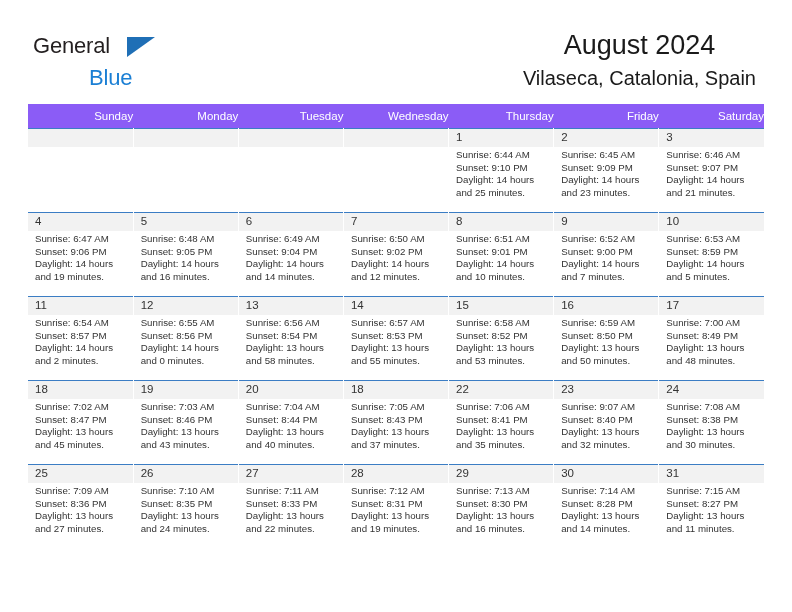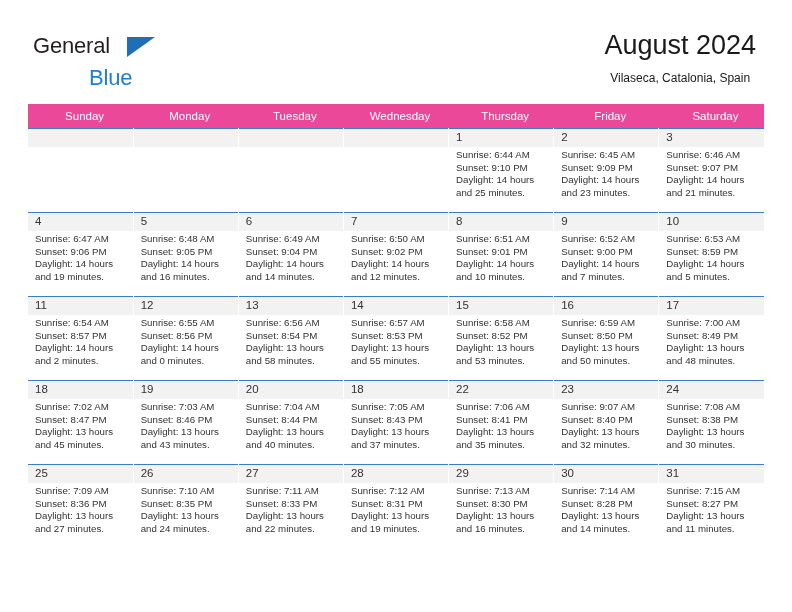--- a/index.html
+++ b/index.html
@@ -71,42 +71,42 @@
     text-align: center;
   }
   .cal-title {
     font-size: 27px;
     font-weight: normal;
     color: #1a1a1a;
     line-height: 34px;
     white-space: nowrap;
   }
   .cal-subtitle {
-    font-size: 12px;
+    font-size: 20px;
     color: #1a1a1a;
     line-height: 20px;
     margin-top: 6px;
     white-space: nowrap;
   }
 
   
   .calendar {
     position: absolute;
     left: 28px;
     top: 104px;
     width: 736px;
     border-collapse: collapse;
     table-layout: fixed;
   }
   .calendar th {
-    background: #ec4899;
+    background: #8b5cf6;
     color: #ffffff;
     font-size: 11.5px;
     font-weight: normal;
-    text-align: center;
+    text-align: right;
     padding: 5px 0 6px 8px;
     height: 13px;
     border: none;
   }
   .calendar td {
     width: 105.14px;
     height: 83px;
     vertical-align: top;
     padding: 0;
     border-top: 1px solid #3b7dc4;

